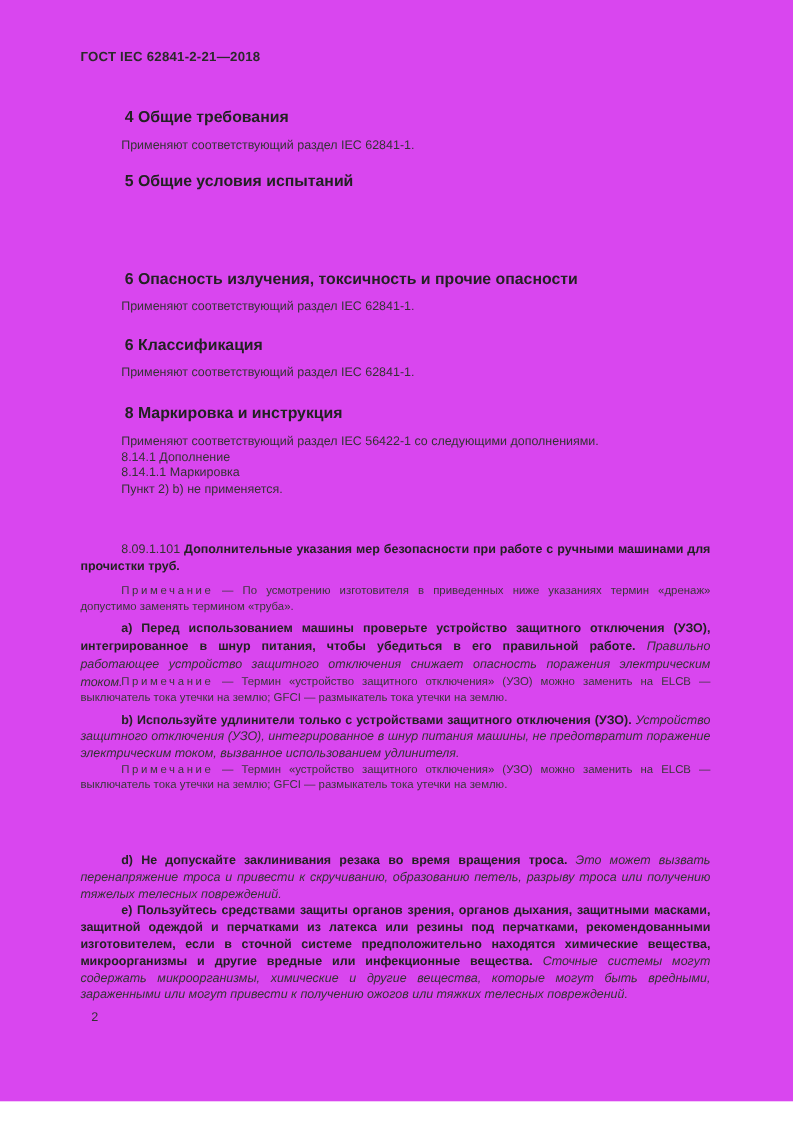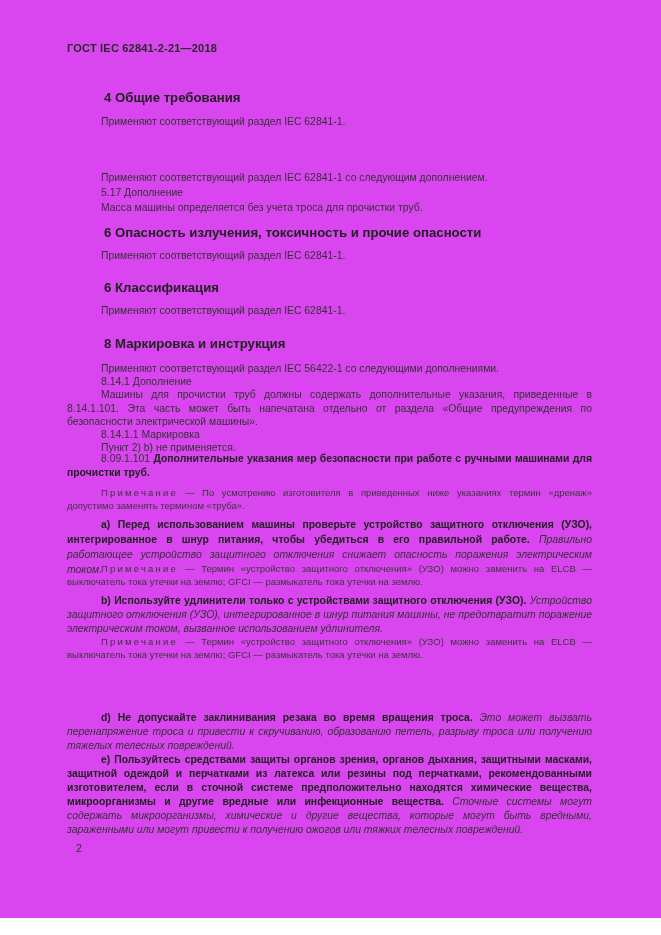--- a/index.html
+++ b/index.html
@@ -56,38 +56,33 @@
 </head>
 <body>
 
 <div class="page">
 
   <div class="blk running-header" style="top:42px;">ГОСТ IEC 62841-2-21—2018</div>
 
   <h2 class="blk sec" style="top:90px;">4 Общие требования</h2>
   <p class="blk body ind" style="top:115px;">Применяют соответствующий раздел IEC 62841-1.</p>
 
-  <div class="blk s5" style="top:170px;">
-    <p class="body ind">Применяют соответствующий раздел IEC 62841-1 со следующим дополнением.</p>
-    <p class="body ind">5.17 Дополнение</p>
-    <p class="body ind">Масса машины определяется без учета троса для прочистки труб.</p>
-  </div>
+  <h2 class="blk sec" style="top:143px;">5 Общие условия испытаний</h2>
 
   <h2 class="blk sec" style="top:225px;">6 Опасность излучения, токсичность и прочие опасности</h2>
   <p class="blk body ind" style="top:249px;">Применяют соответствующий раздел IEC 62841-1.</p>
 
   <h2 class="blk sec" style="top:280px;">6 Классификация</h2>
   <p class="blk body ind" style="top:304px;">Применяют соответствующий раздел IEC 62841-1.</p>
 
   <h2 class="blk sec" style="top:336px;">8 Маркировка и инструкция</h2>
 
   <div class="blk s8intro" style="top:362px;">
     <p class="body ind">Применяют соответствующий раздел IEC 56422-1 со следующими дополнениями.</p>
     <p class="body ind">8.14.1 Дополнение</p>
-    <p class="body ind jst">Машины для прочистки труб должны содержать дополнительные указания, приведенные в 8.14.1.101. Эта часть может быть напечатана отдельно от раздела «Общие предупреждения по безопасности электрической машины».</p>
     <p class="body ind">8.14.1.1 Маркировка</p>
     <p class="body ind">Пункт 2) b) не применяется.</p>
   </div>
 
   <p class="blk clause-heading ind jst" style="top:452px;"><span>8.09.1.101 </span><b>Дополнительные указания мер безопасности при работе с ручными машинами для прочистки труб.</b></p>
 
   <p class="blk item ind jst lh148" style="top:518px;"><b>a) Перед использованием машины проверьте устройство защитного отключения (УЗО), интегрированное в шнур питания, чтобы убедиться в его правильной работе. </b><i>Правильно работающее устройство защитного отключения снижает опасность поражения электрическим током.</i></p>
 
   <p class="blk note ind jst" style="top:486px;"><span class="note-label">Примечание</span><span>— По усмотрению изготовителя в приведенных ниже указаниях термин «дренаж» допустимо заменять термином «труба».</span></p>
 

